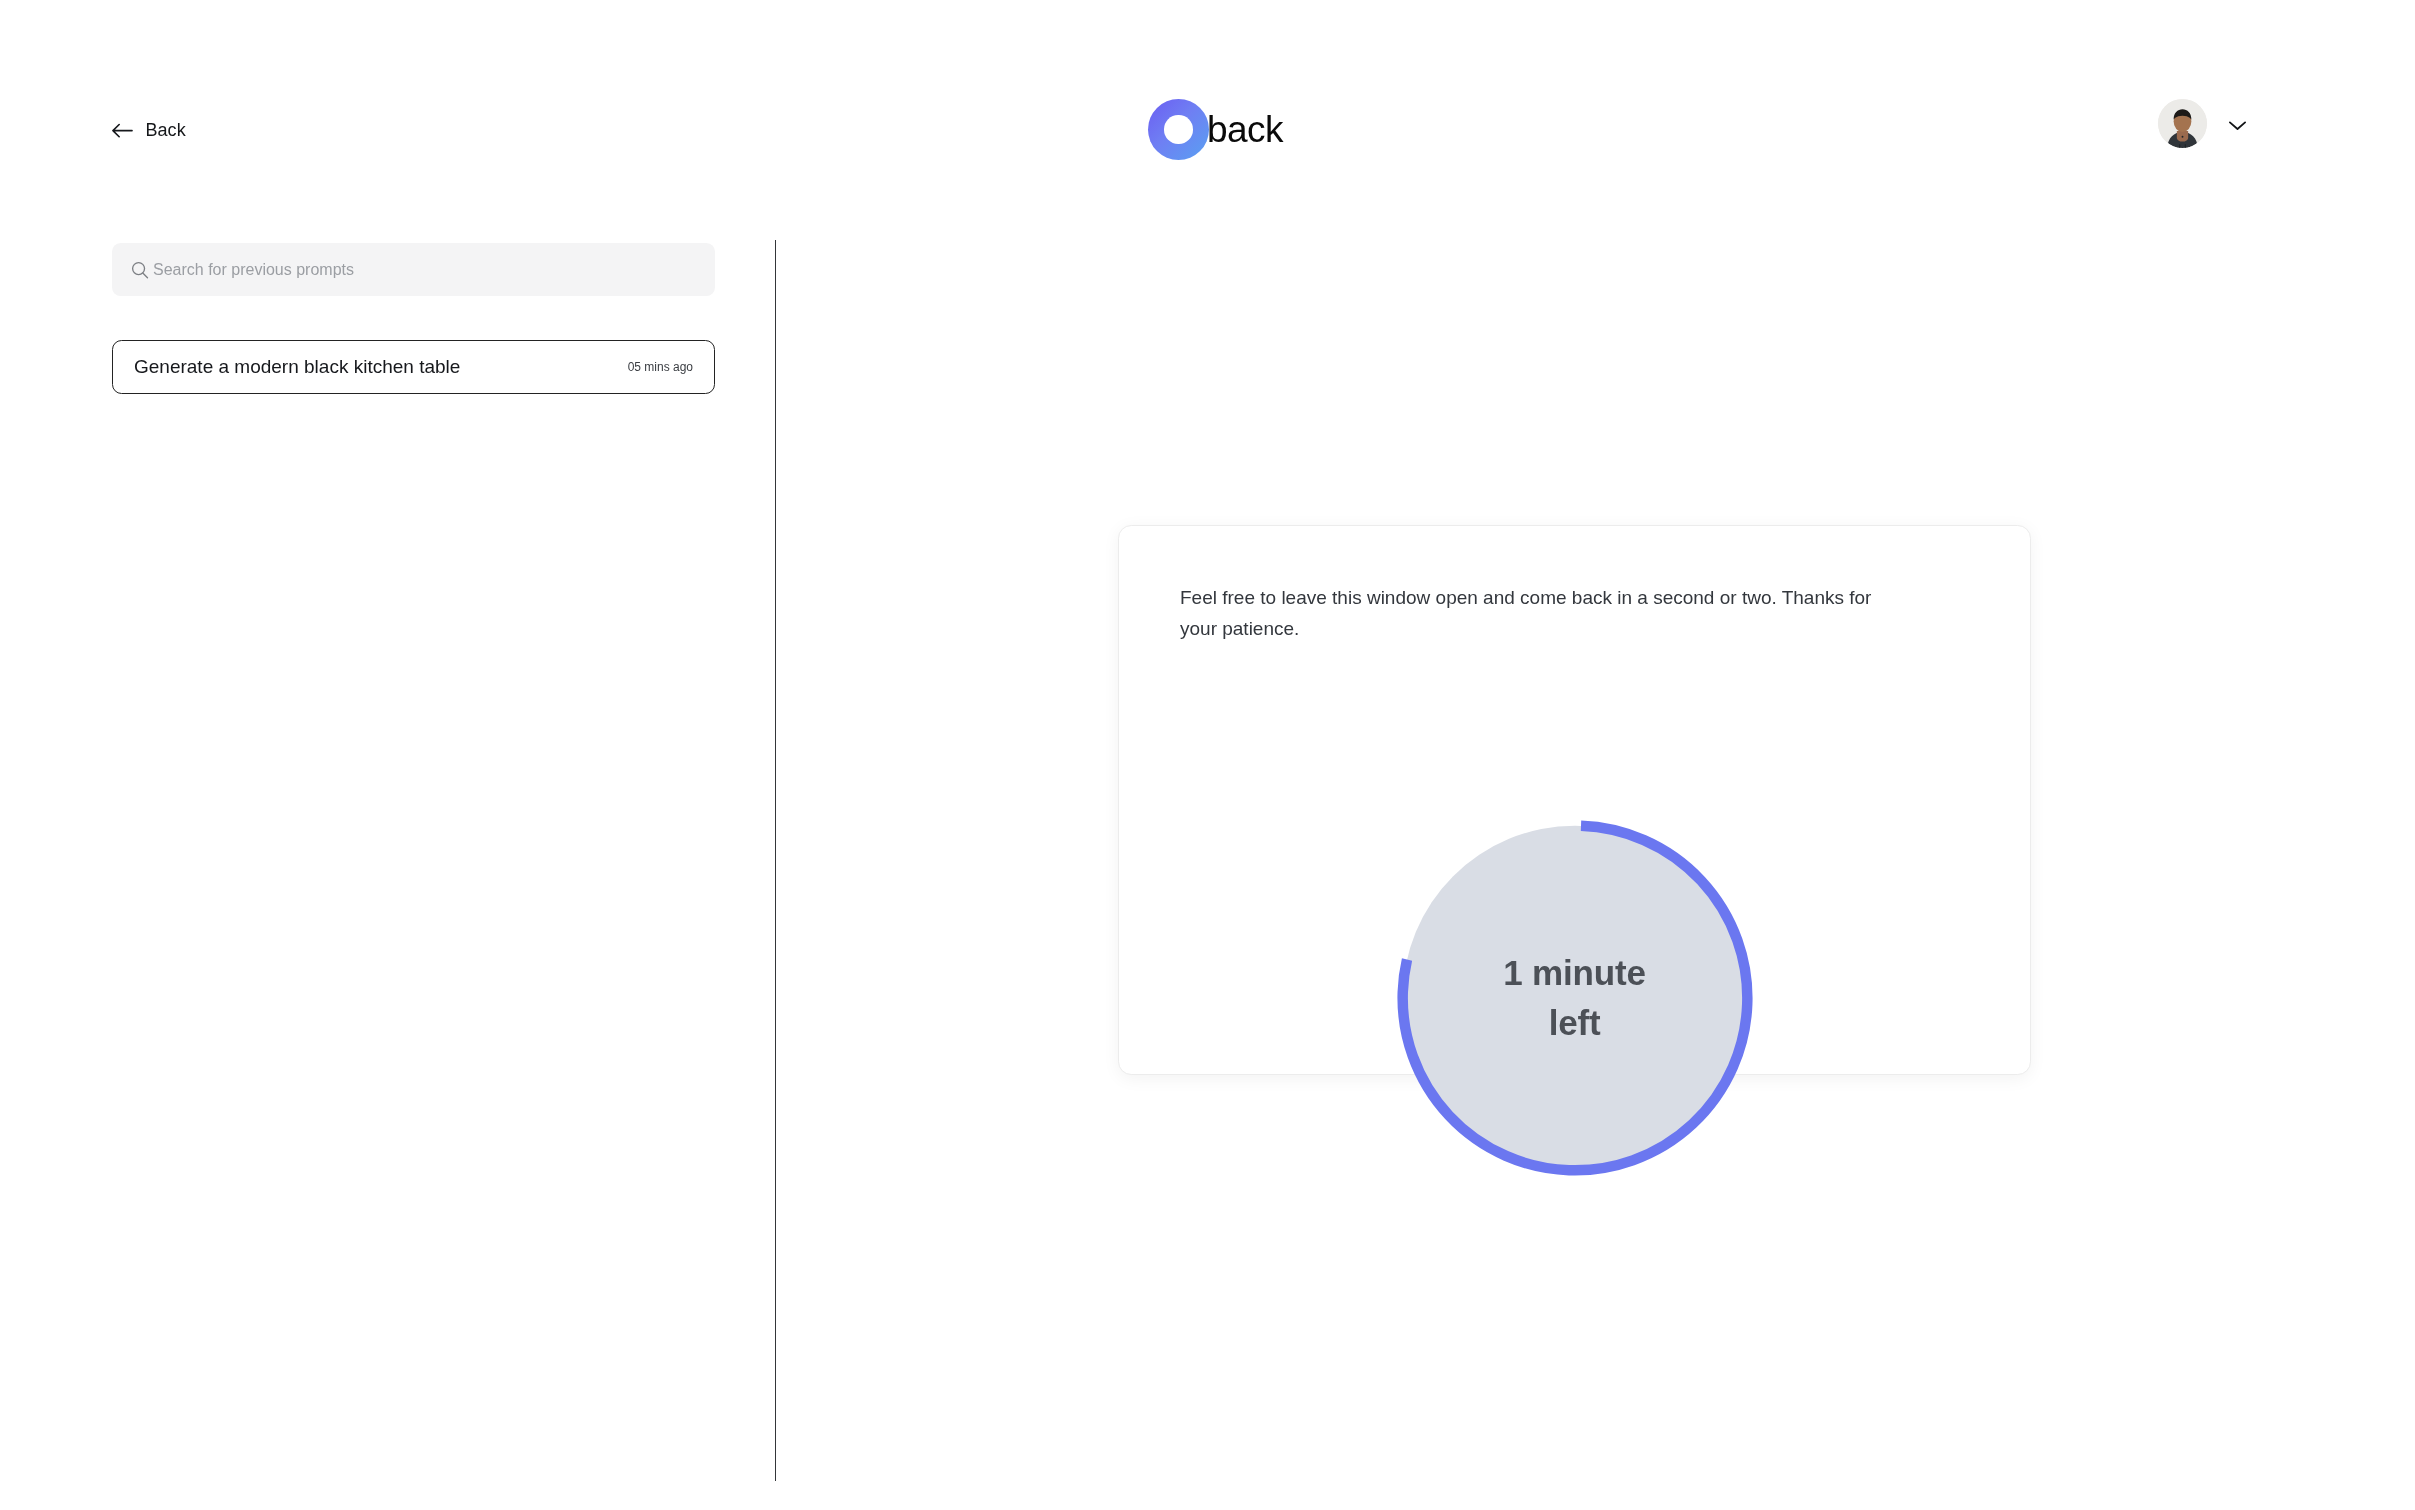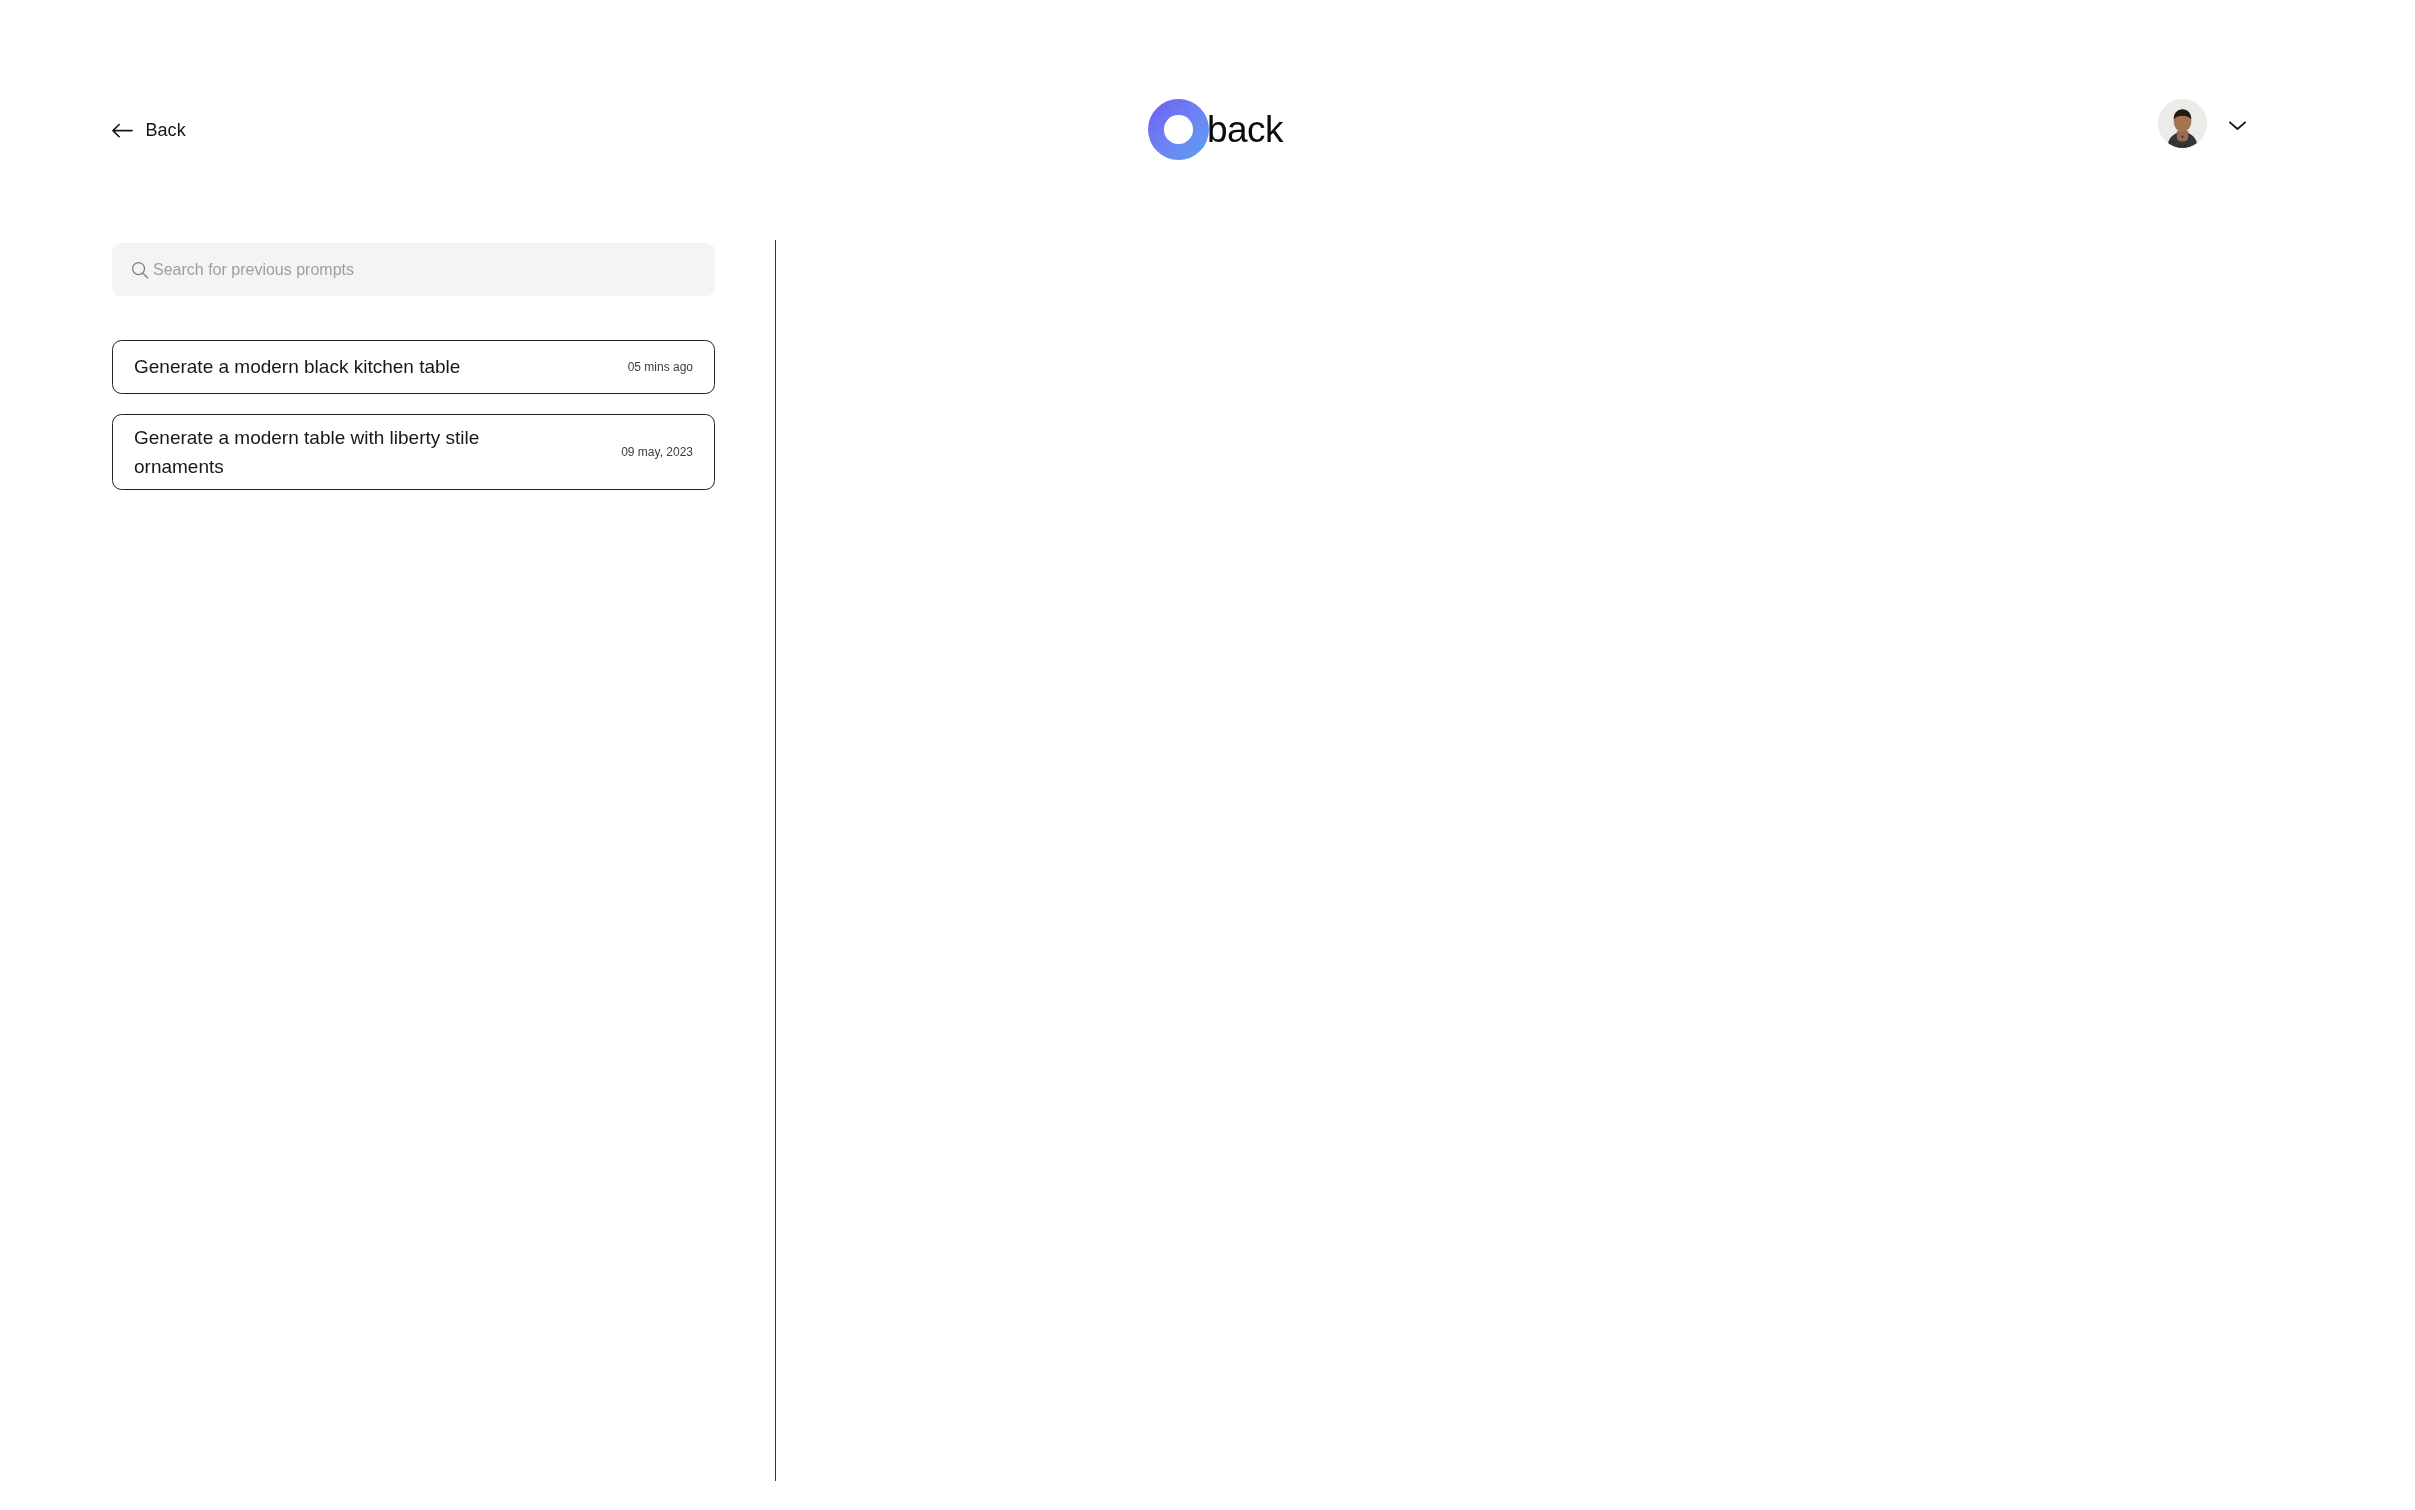--- a/index.html
+++ b/index.html
@@ -201,23 +201,33 @@
       </svg>
     </span>
     <input class="search-input" type="text" placeholder="Search for previous prompts" style="">
   </div>
 
   <div class="prompt-list">
     <div class="prompt-item one">
       <span class="prompt-title">Generate a modern black kitchen table</span>
       <span class="prompt-time">05 mins ago</span>
     </div>
-    <div class="prompt-item two">
-      <span class="prompt-title">Generate a modern table with liberty stile ornaments</span>
-      <span class="prompt-time">09 may, 2023</span>
+  </div>
+
+  <div class="divider"></div>
+
+  <div class="card">
+    <div class="card-text">Feel free to leave this window open and come back in a second or two. Thanks for your patience.</div>
+
+    <div class="progress-wrap">
+      <svg viewBox="0 0 376 376" xmlns="http://www.w3.org/2000/svg">
+        <circle cx="188" cy="188" r="181" fill="#d9dde5"></circle>
+        <circle id="progress-arc" cx="188" cy="188" r="181" fill="none" stroke="#6b77f0" stroke-width="11" transform="rotate(-88 188 188)" stroke-dasharray="887.060101667614 250.19643893189107"></circle>
+      </svg>
+      <div class="progress-label">
+        <span>1 minute</span>
+        <span>left</span>
+      </div>
     </div>
   </div>
 
-  <div class="divider"></div>
-
-
 </div>
 
 
 </body></html>

